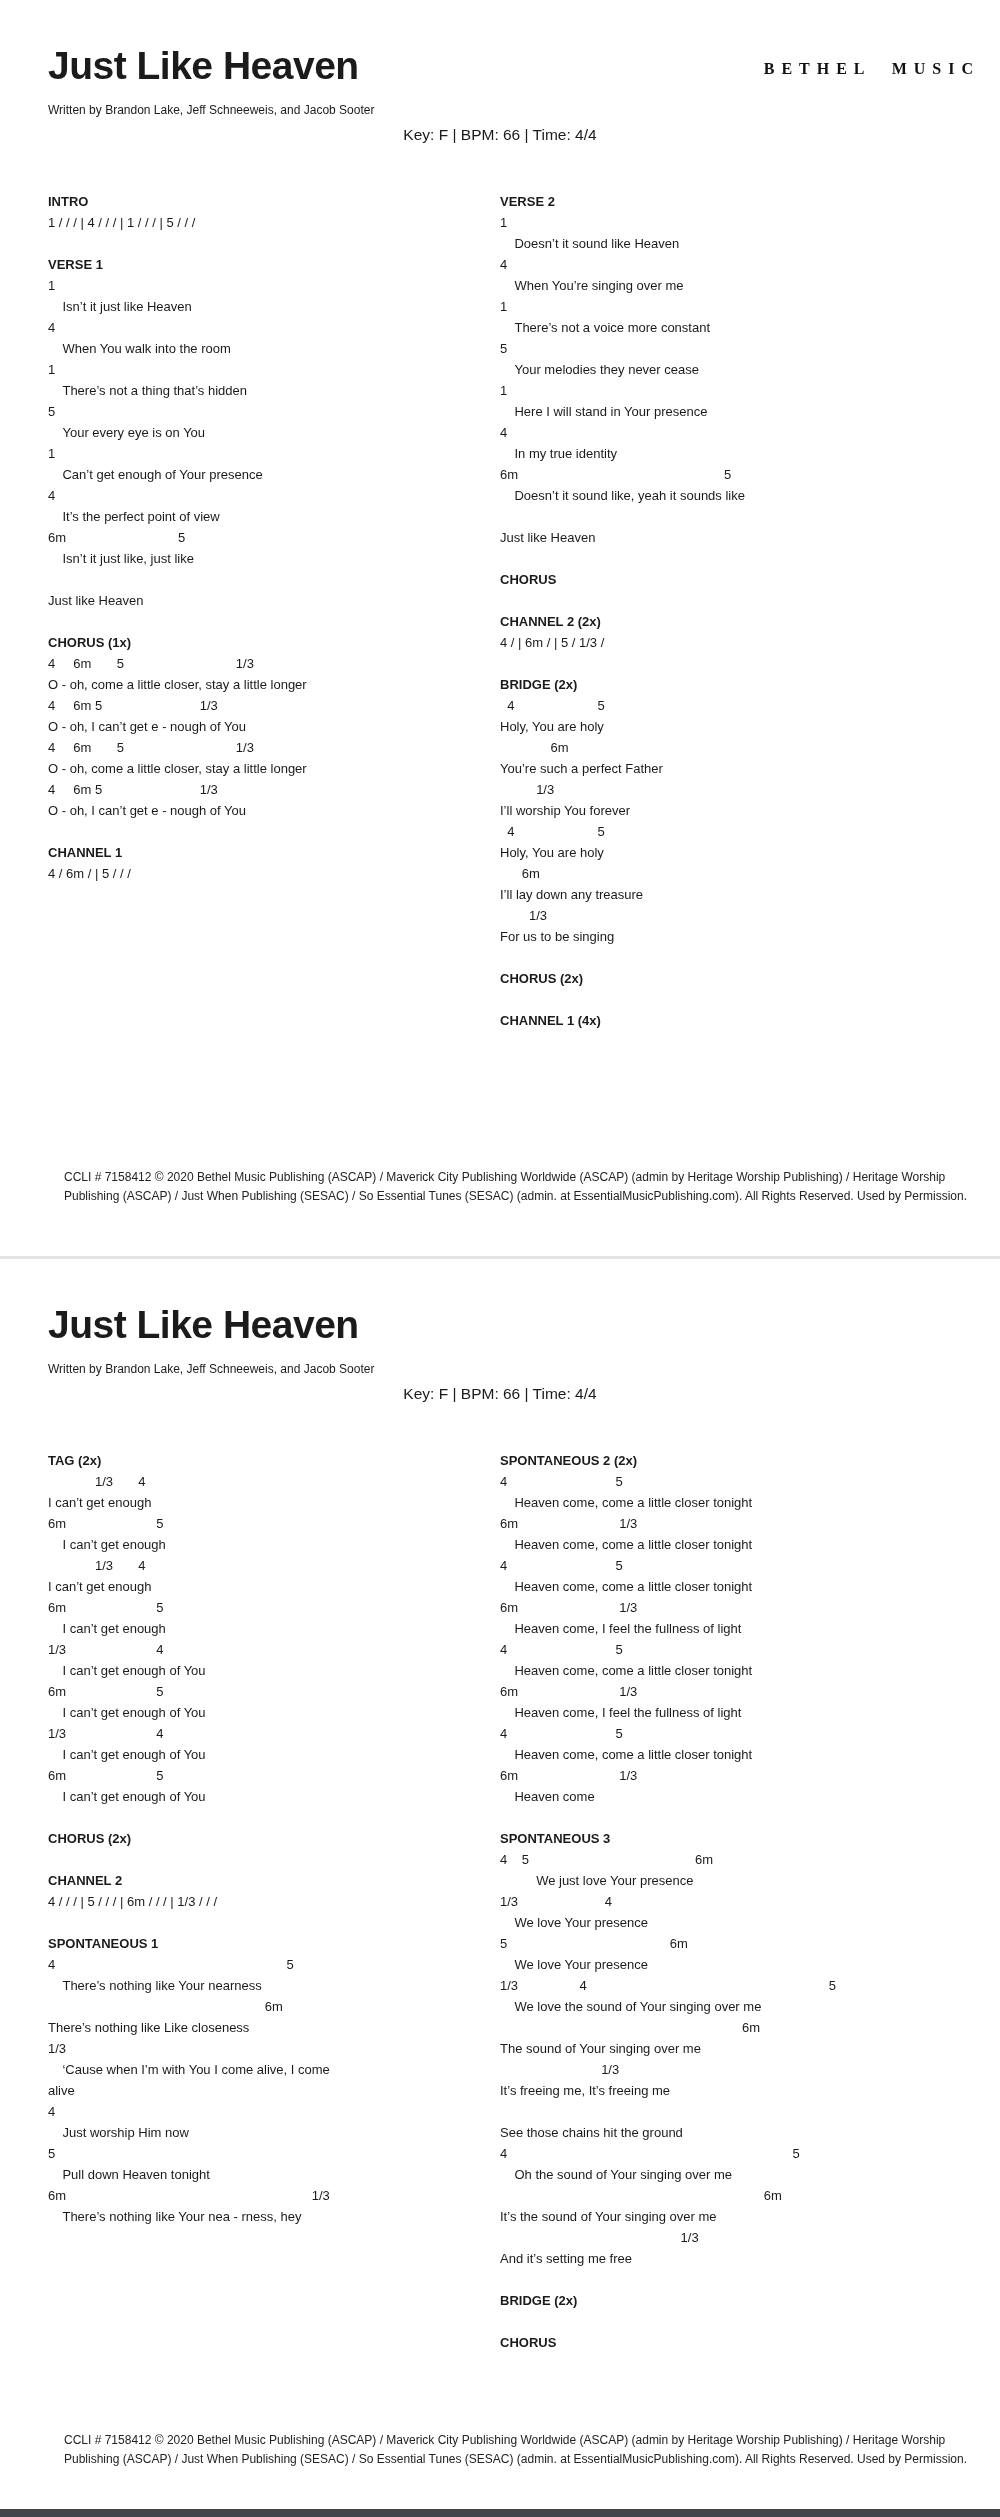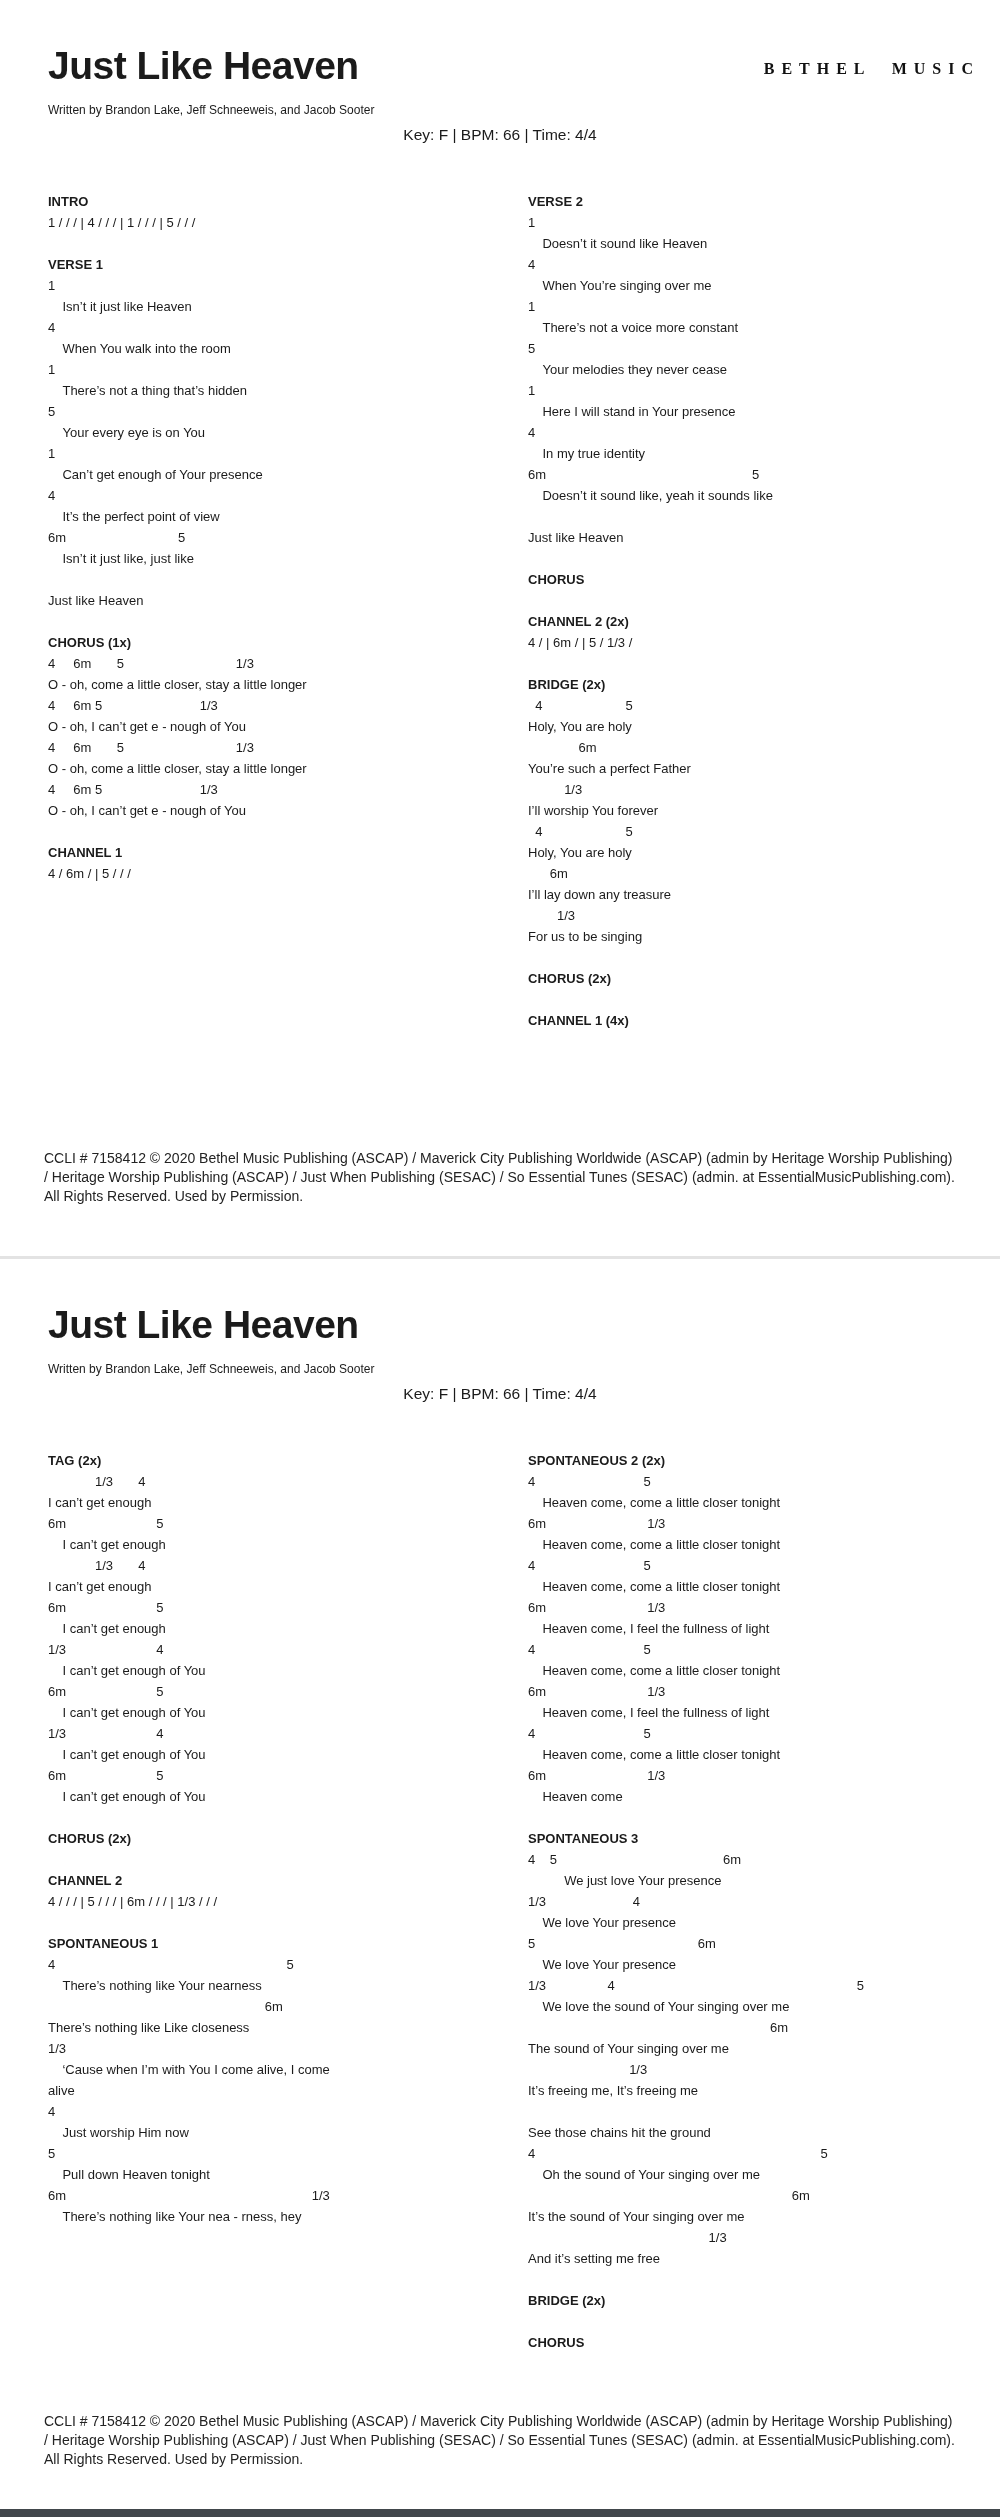--- a/index.html
+++ b/index.html
@@ -7,25 +7,25 @@
   .page{position:relative;box-sizing:border-box;padding:45px 48px 0 48px;overflow:hidden;background:#fff;}
   .page-1{height:1256px;}
   .page-2{height:1250px;}
   .title{font-size:39px;font-weight:700;letter-spacing:-0.5px;line-height:42px;}
   .writers{font-size:12px;margin-top:13px;line-height:20px;}
   .meta{font-size:15.5px;margin-top:5px;line-height:20px;text-align:center;}
   .logo{position:absolute;top:52px;right:20px;font-family:Liberation Serif, serif;
         font-size:16px;font-weight:700;letter-spacing:7px;word-spacing:10px;color:#111;margin-top:8px;}
   .cols{display:flex;margin-top:46px;}
   .col{width:452px;}
-  .col + .col{margin-left:28px;width:424px;}
+  .col + .col{width:424px;}
   .section{margin-bottom:21px;}
   .line{white-space:pre-wrap;font-size:13px;line-height:21px;min-height:21px;}
   .heading{font-weight:700;}
-  .footer{position:absolute;left:44px;bottom:50px;width:912px;font-size:14px;line-height:19px;color:#232323;}
+  .footer{position:absolute;left:64px;bottom:50px;width:912px;font-size:12px;line-height:19px;color:#232323;}
   .page-2 .footer{bottom:40px;}
   .divider{height:3px;background:#e3e3e3;}
   .bottom-bar{height:8px;background:#41464b;}
 </style>
 </head>
 <body>
 
 <div class="page page-1">
   <div class="logo">BETHEL MUSIC</div>
   <div class="title">Just Like Heaven</div>

